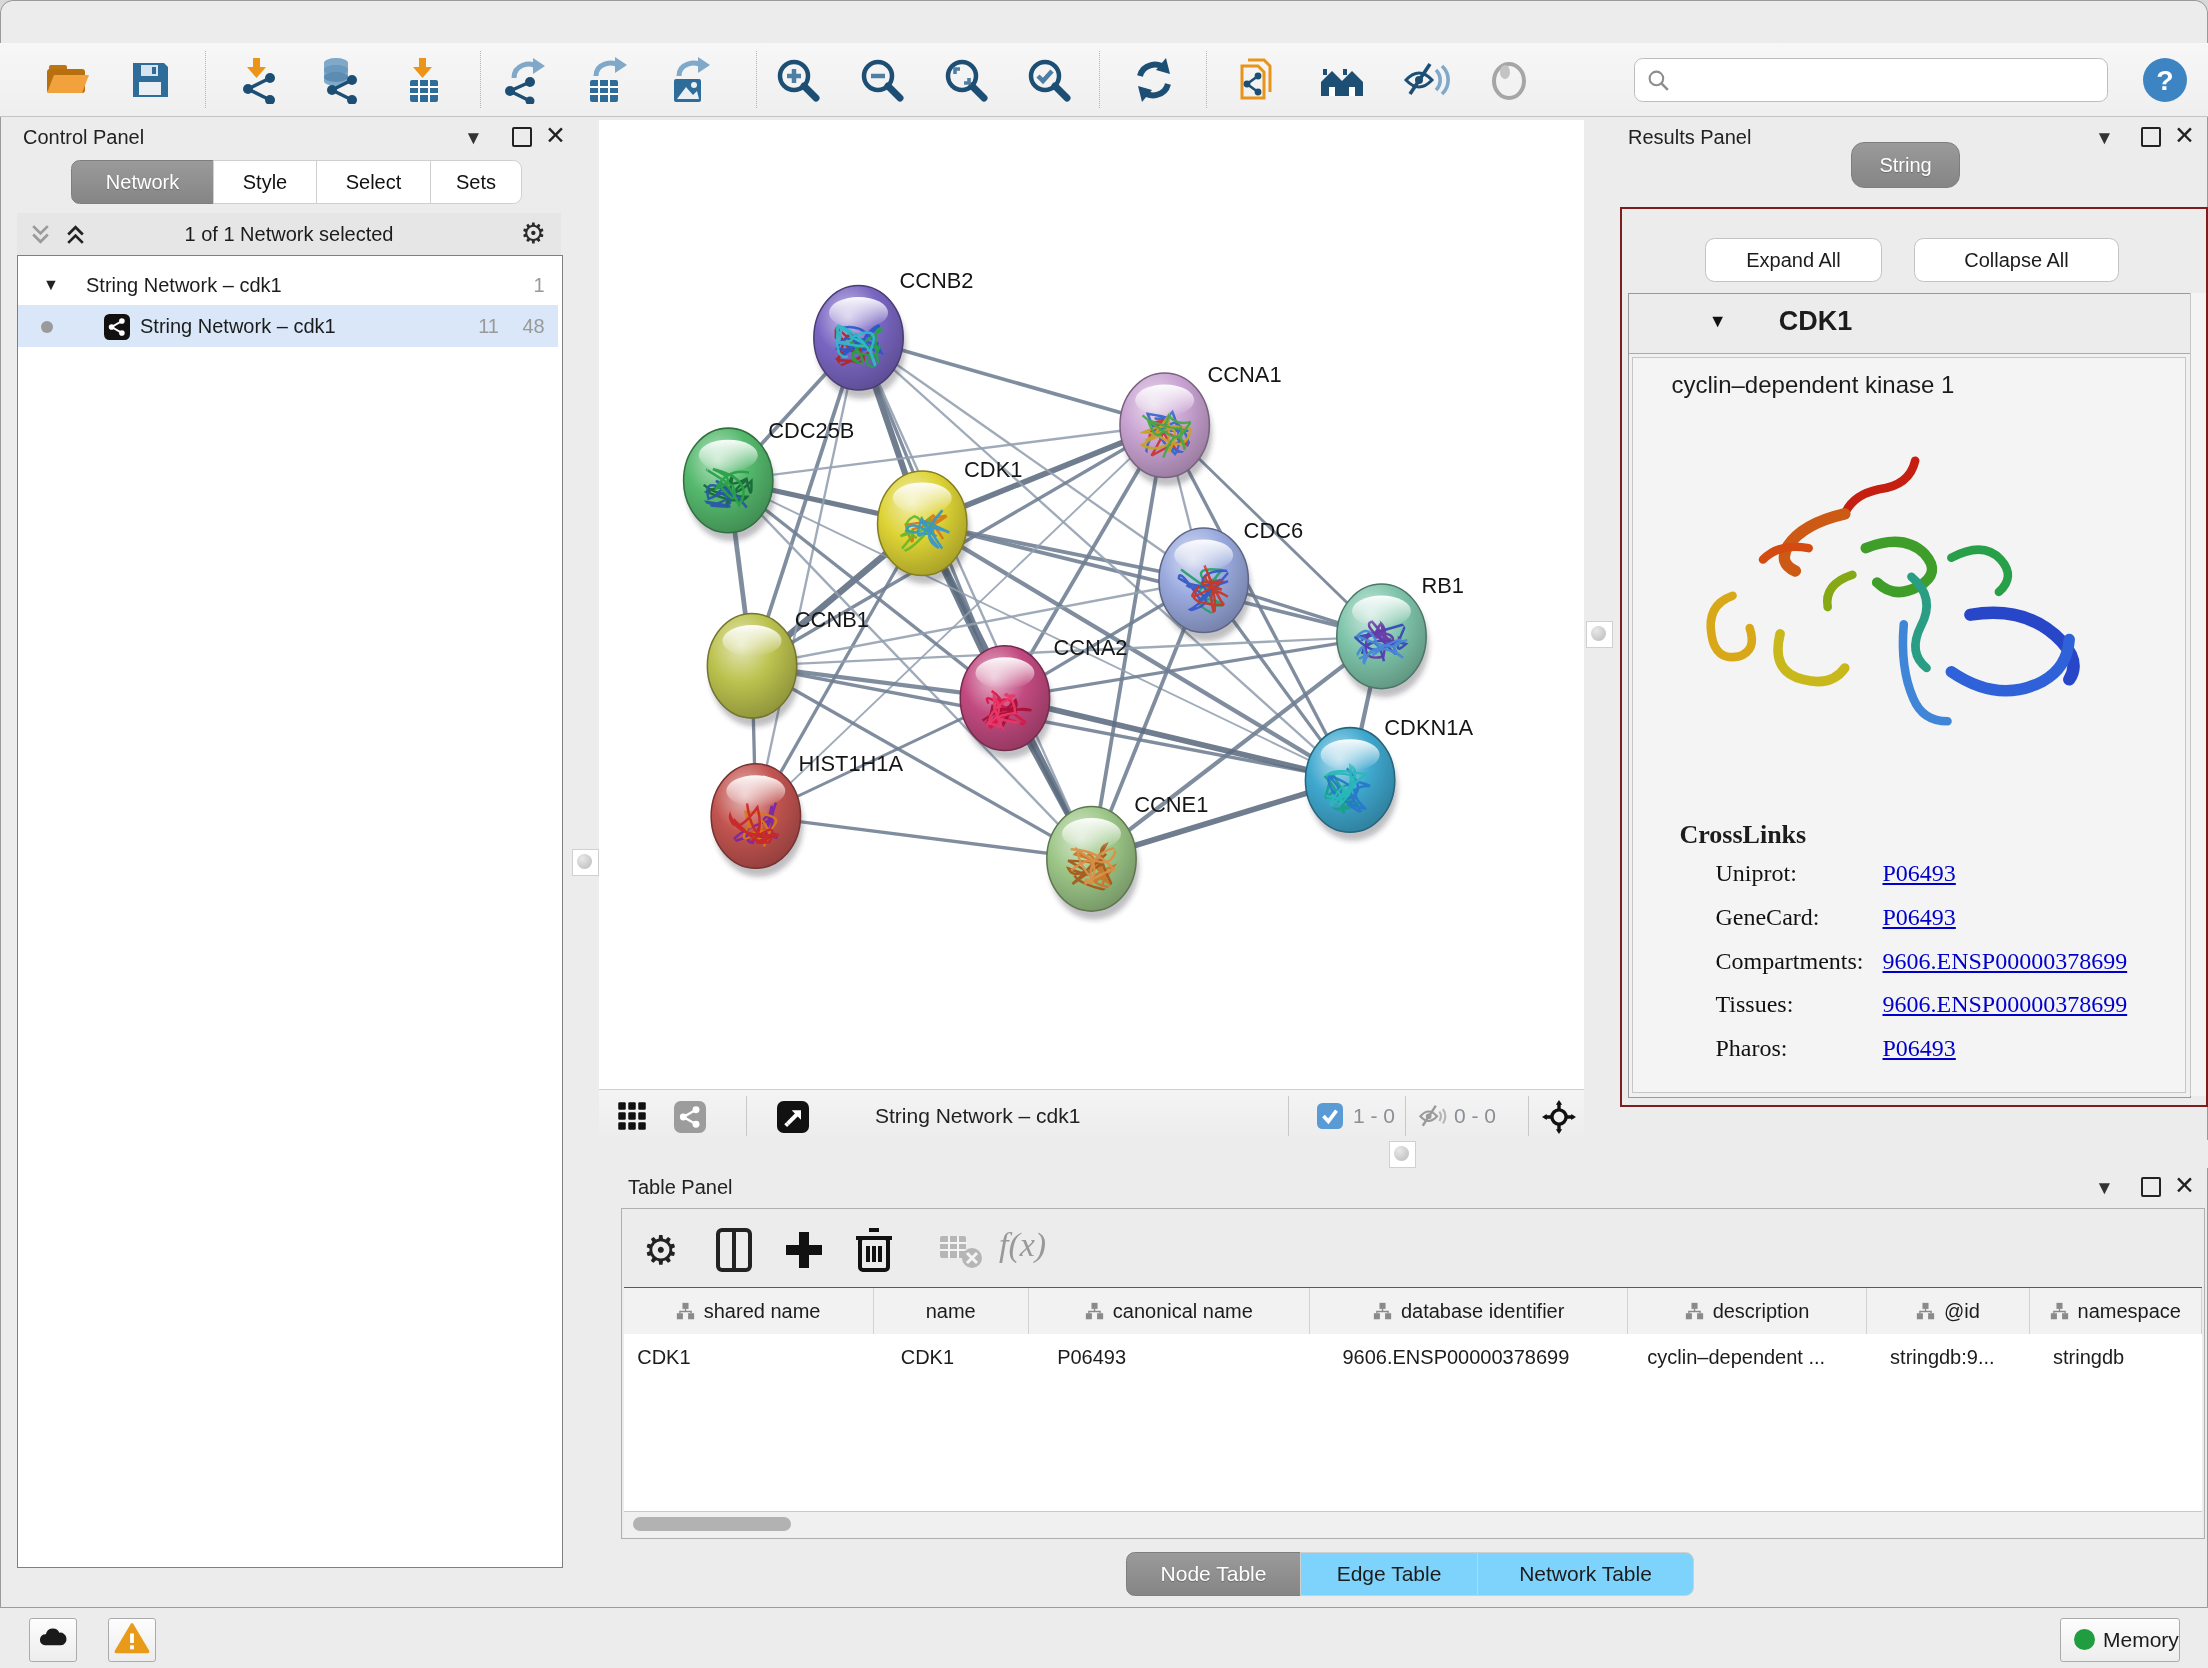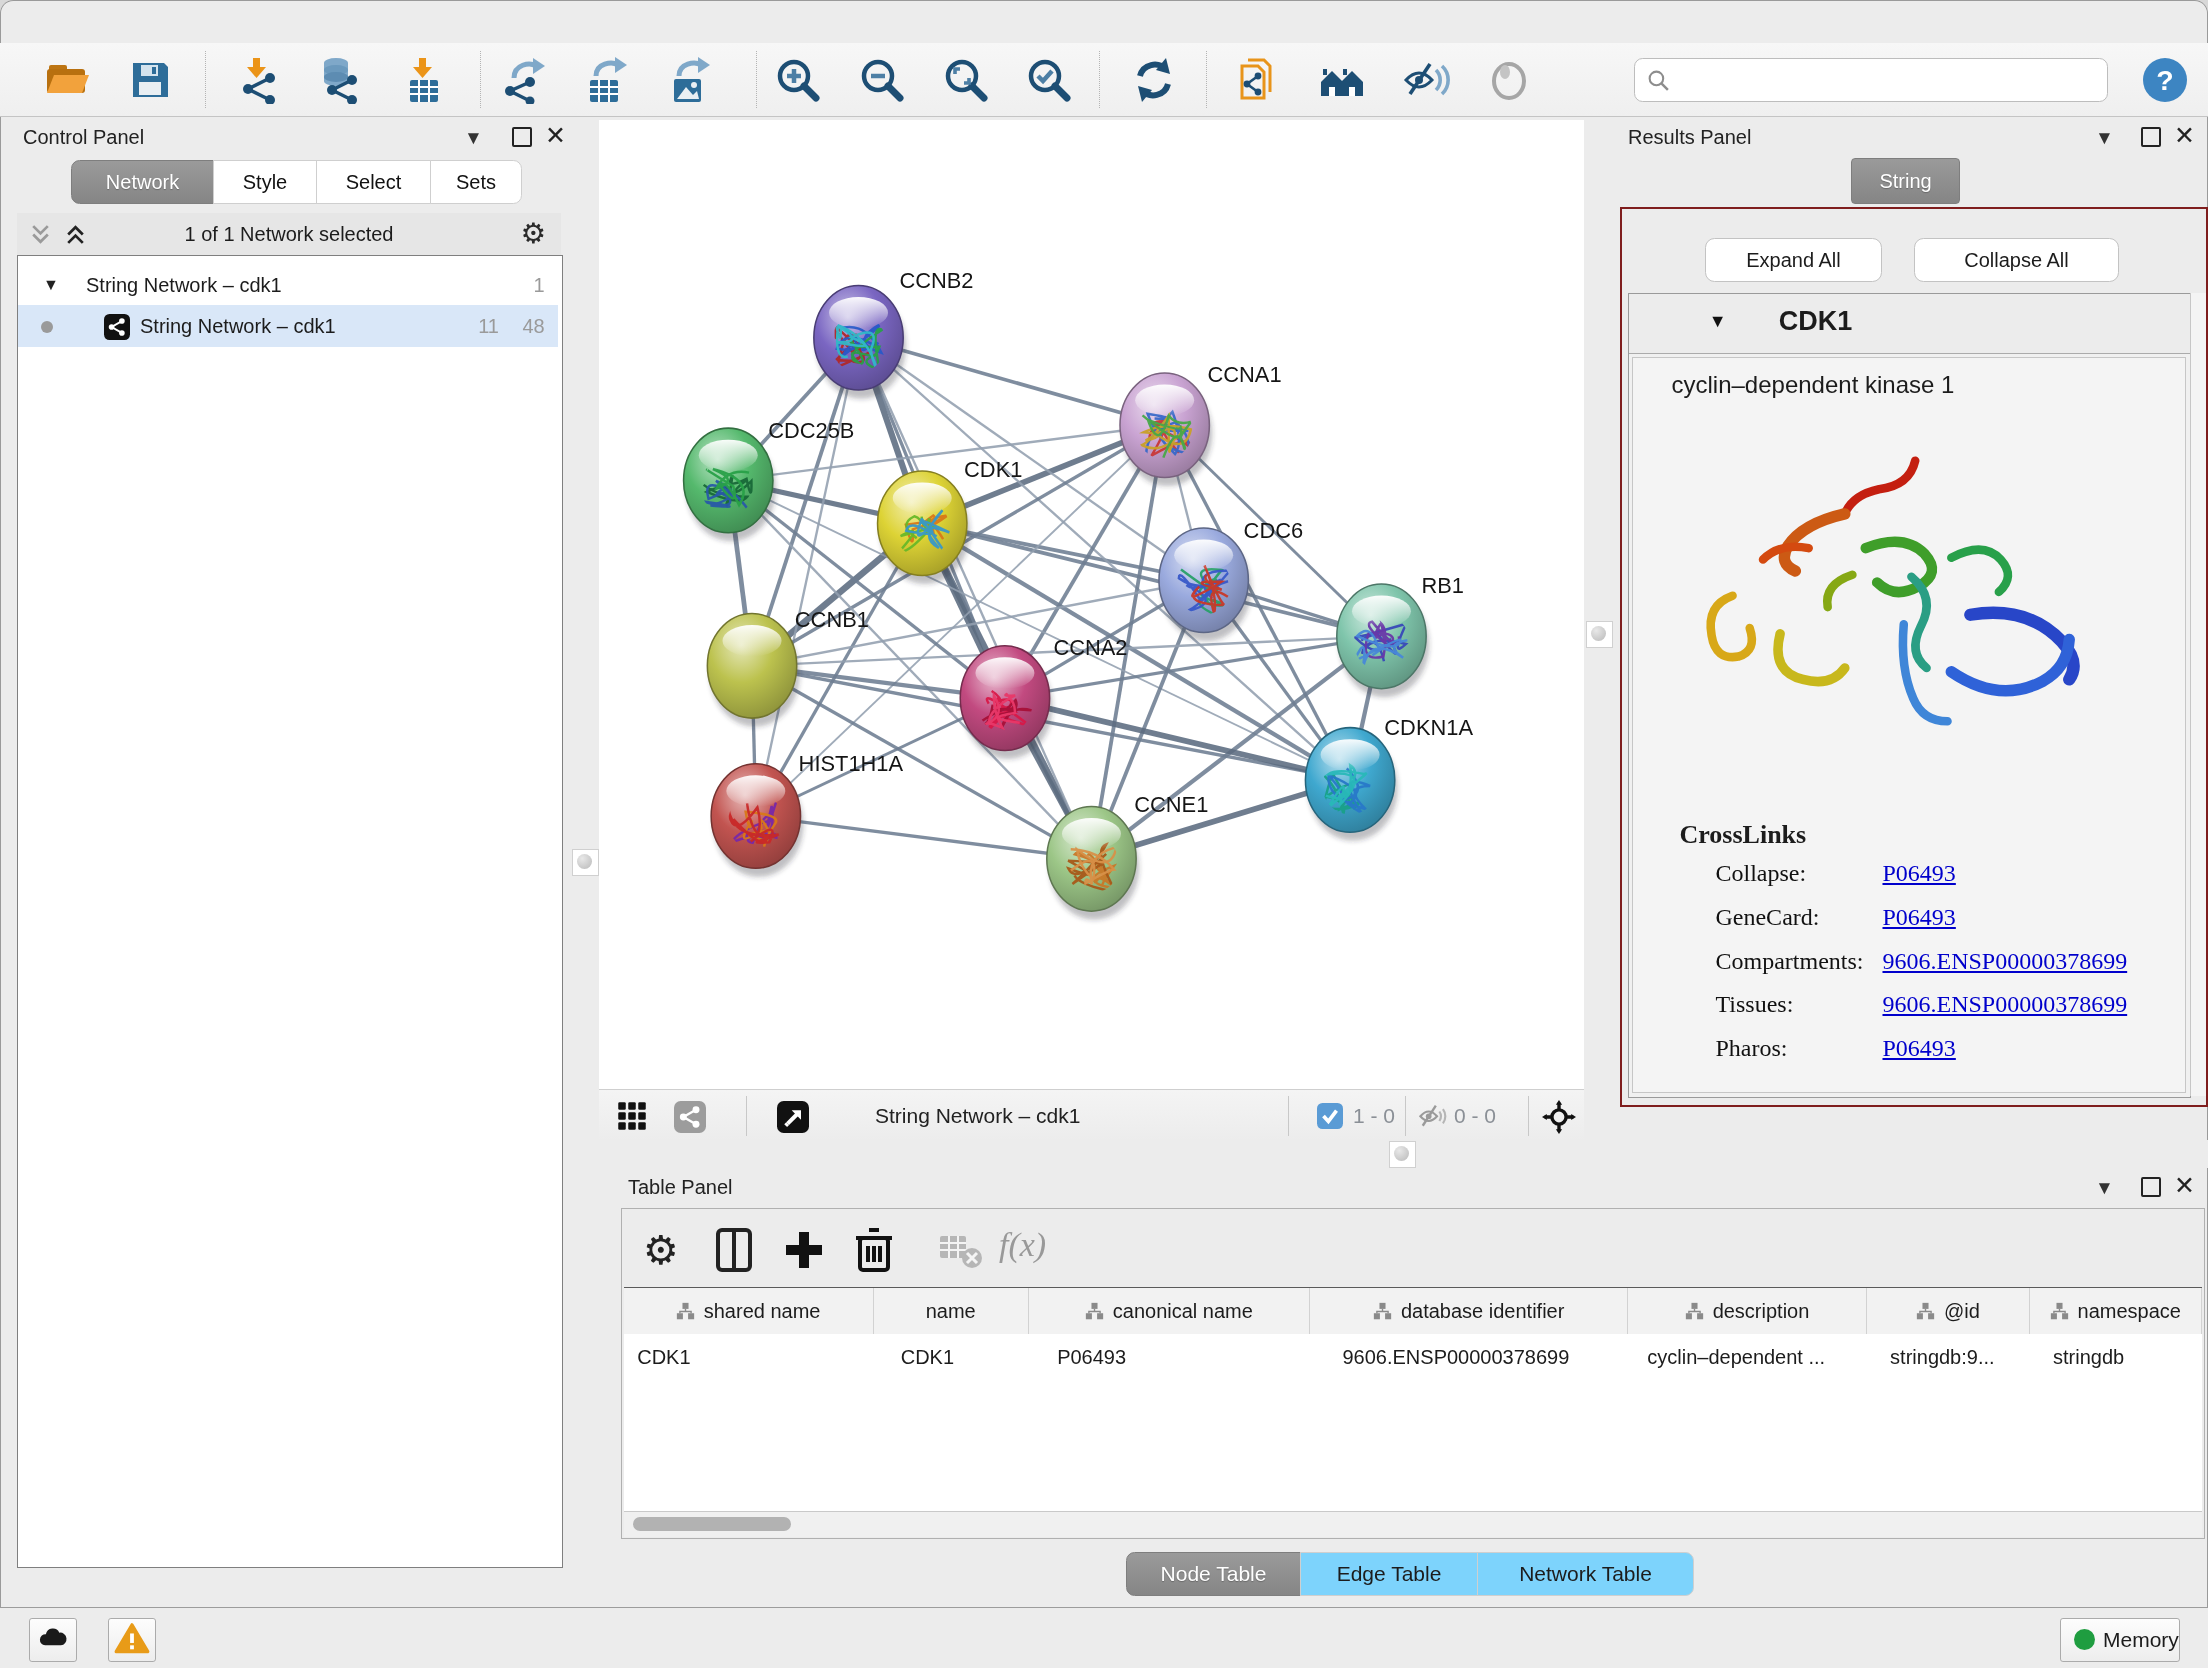--- a/index.html
+++ b/index.html
@@ -646,21 +646,21 @@
     </div>
   <div class="hsplit">
       <div class="handle" style="left:791px;top:1px"></div>
     </div>
 
   <div>
     <div class="ptitle" style="left:1628px;top:126px">Results Panel</div>
     <div class="pbtn" style="left:2095px;top:128px;color:#333">▼</div>
     <div class="pbtn sq" style="left:2141px;top:127px"></div>
     <div class="pbtn" style="left:2174px;top:126px;font-size:25px;font-weight:bold">✕</div>
-    <div class="tab sel" style="left:1851px;top:158px;width:107px;height:44px;line-height:44px;border-radius:4px">String</div>
+    <div class="tab sel" style="left:1851px;top:142px;width:107px;height:44px;line-height:44px;border-radius:13px">String</div>
 
     <div class="rbox">
       <div class="rbtn" style="left:83px;width:175px">Expand All</div>
       <div class="rbtn" style="left:292px;width:203px">Collapse All</div>
 
       <div class="rinner">
         <div class="centry-head">
           <span style="position:absolute;left:80px;top:17px;font-size:18px;color:#111">▼</span>
           <span style="position:absolute;left:150px;top:12.4px;font-size:27px;font-weight:bold">CDK1</span>
         </div>
@@ -677,21 +677,21 @@
               <path d="M210,120 q40,-16 62,6 q18,20 -6,34 q-26,14 -44,-4" stroke="#3f9e2a" stroke-width="11"></path>
               <path d="M196,148 q-30,10 -26,34" stroke="#86a814" stroke-width="9"></path>
               <path d="M258,150 q26,22 10,52 q-14,28 6,44" stroke="#2a9e84" stroke-width="9"></path>
               <path d="M300,130 q34,-18 52,2 q16,18 -2,34" stroke="#28a04a" stroke-width="9"></path>
               <path d="M320,190 q60,-10 96,28 q20,22 8,40" stroke="#2846c8" stroke-width="13"></path>
               <path d="M300,250 q50,34 96,10 q26,-14 28,-44" stroke="#2f62d8" stroke-width="12"></path>
               <path d="M250,200 q-4,46 10,78 q10,24 36,24" stroke="#3f86d8" stroke-width="9"></path>
             </g>
           </svg>
           <div class="serif" style="position:absolute;left:46px;top:462px;font-size:26px;font-weight:bold">CrossLinks</div>
-          <div class="serif xl-label" style="top:502px">Collapse:</div>
+          <div class="serif xl-label" style="top:502px">Uniprot:</div>
           <div class="serif xl-value" style="top:502px">P06493</div>
           <div class="serif xl-label" style="top:546px">GeneCard:</div>
           <div class="serif xl-value" style="top:546px">P06493</div>
           <div class="serif xl-label" style="top:590px">Compartments:</div>
           <div class="serif xl-value" style="top:590px">9606.ENSP00000378699</div>
           <div class="serif xl-label" style="top:633px">Tissues:</div>
           <div class="serif xl-value" style="top:633px">9606.ENSP00000378699</div>
           <div class="serif xl-label" style="top:677px">Pharos:</div>
           <div class="serif xl-value" style="top:677px">P06493</div>
         </div>

